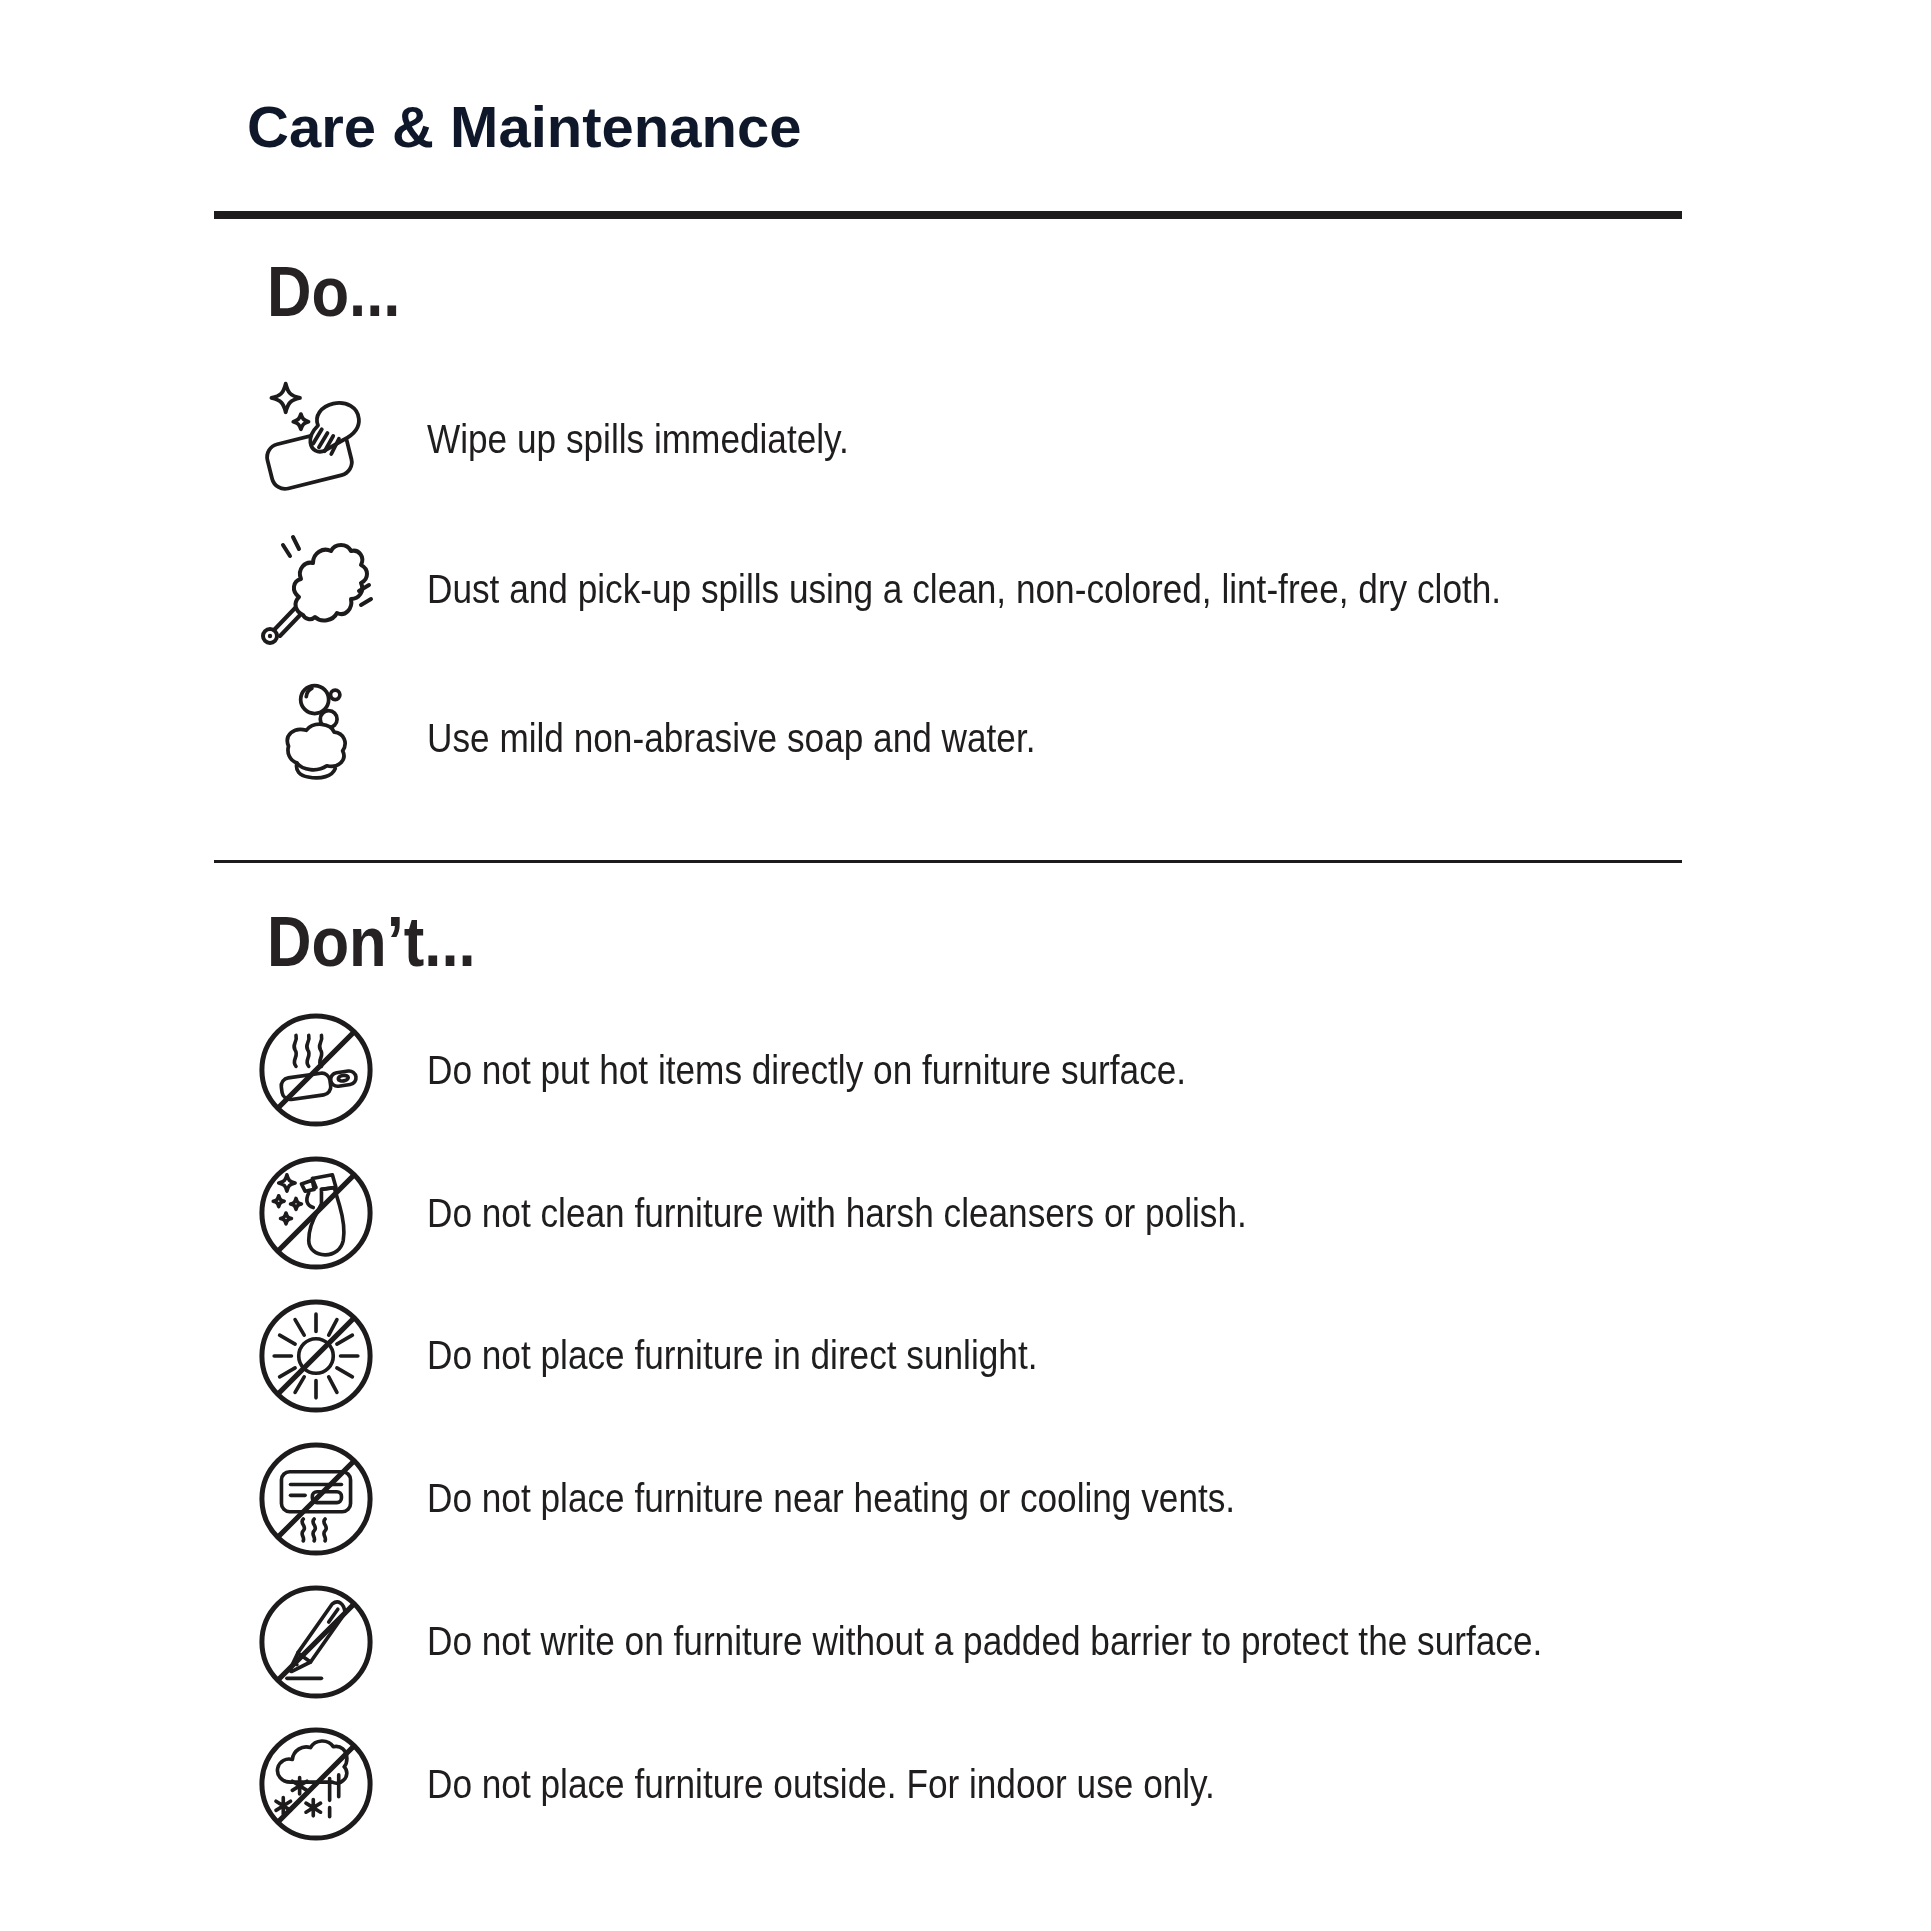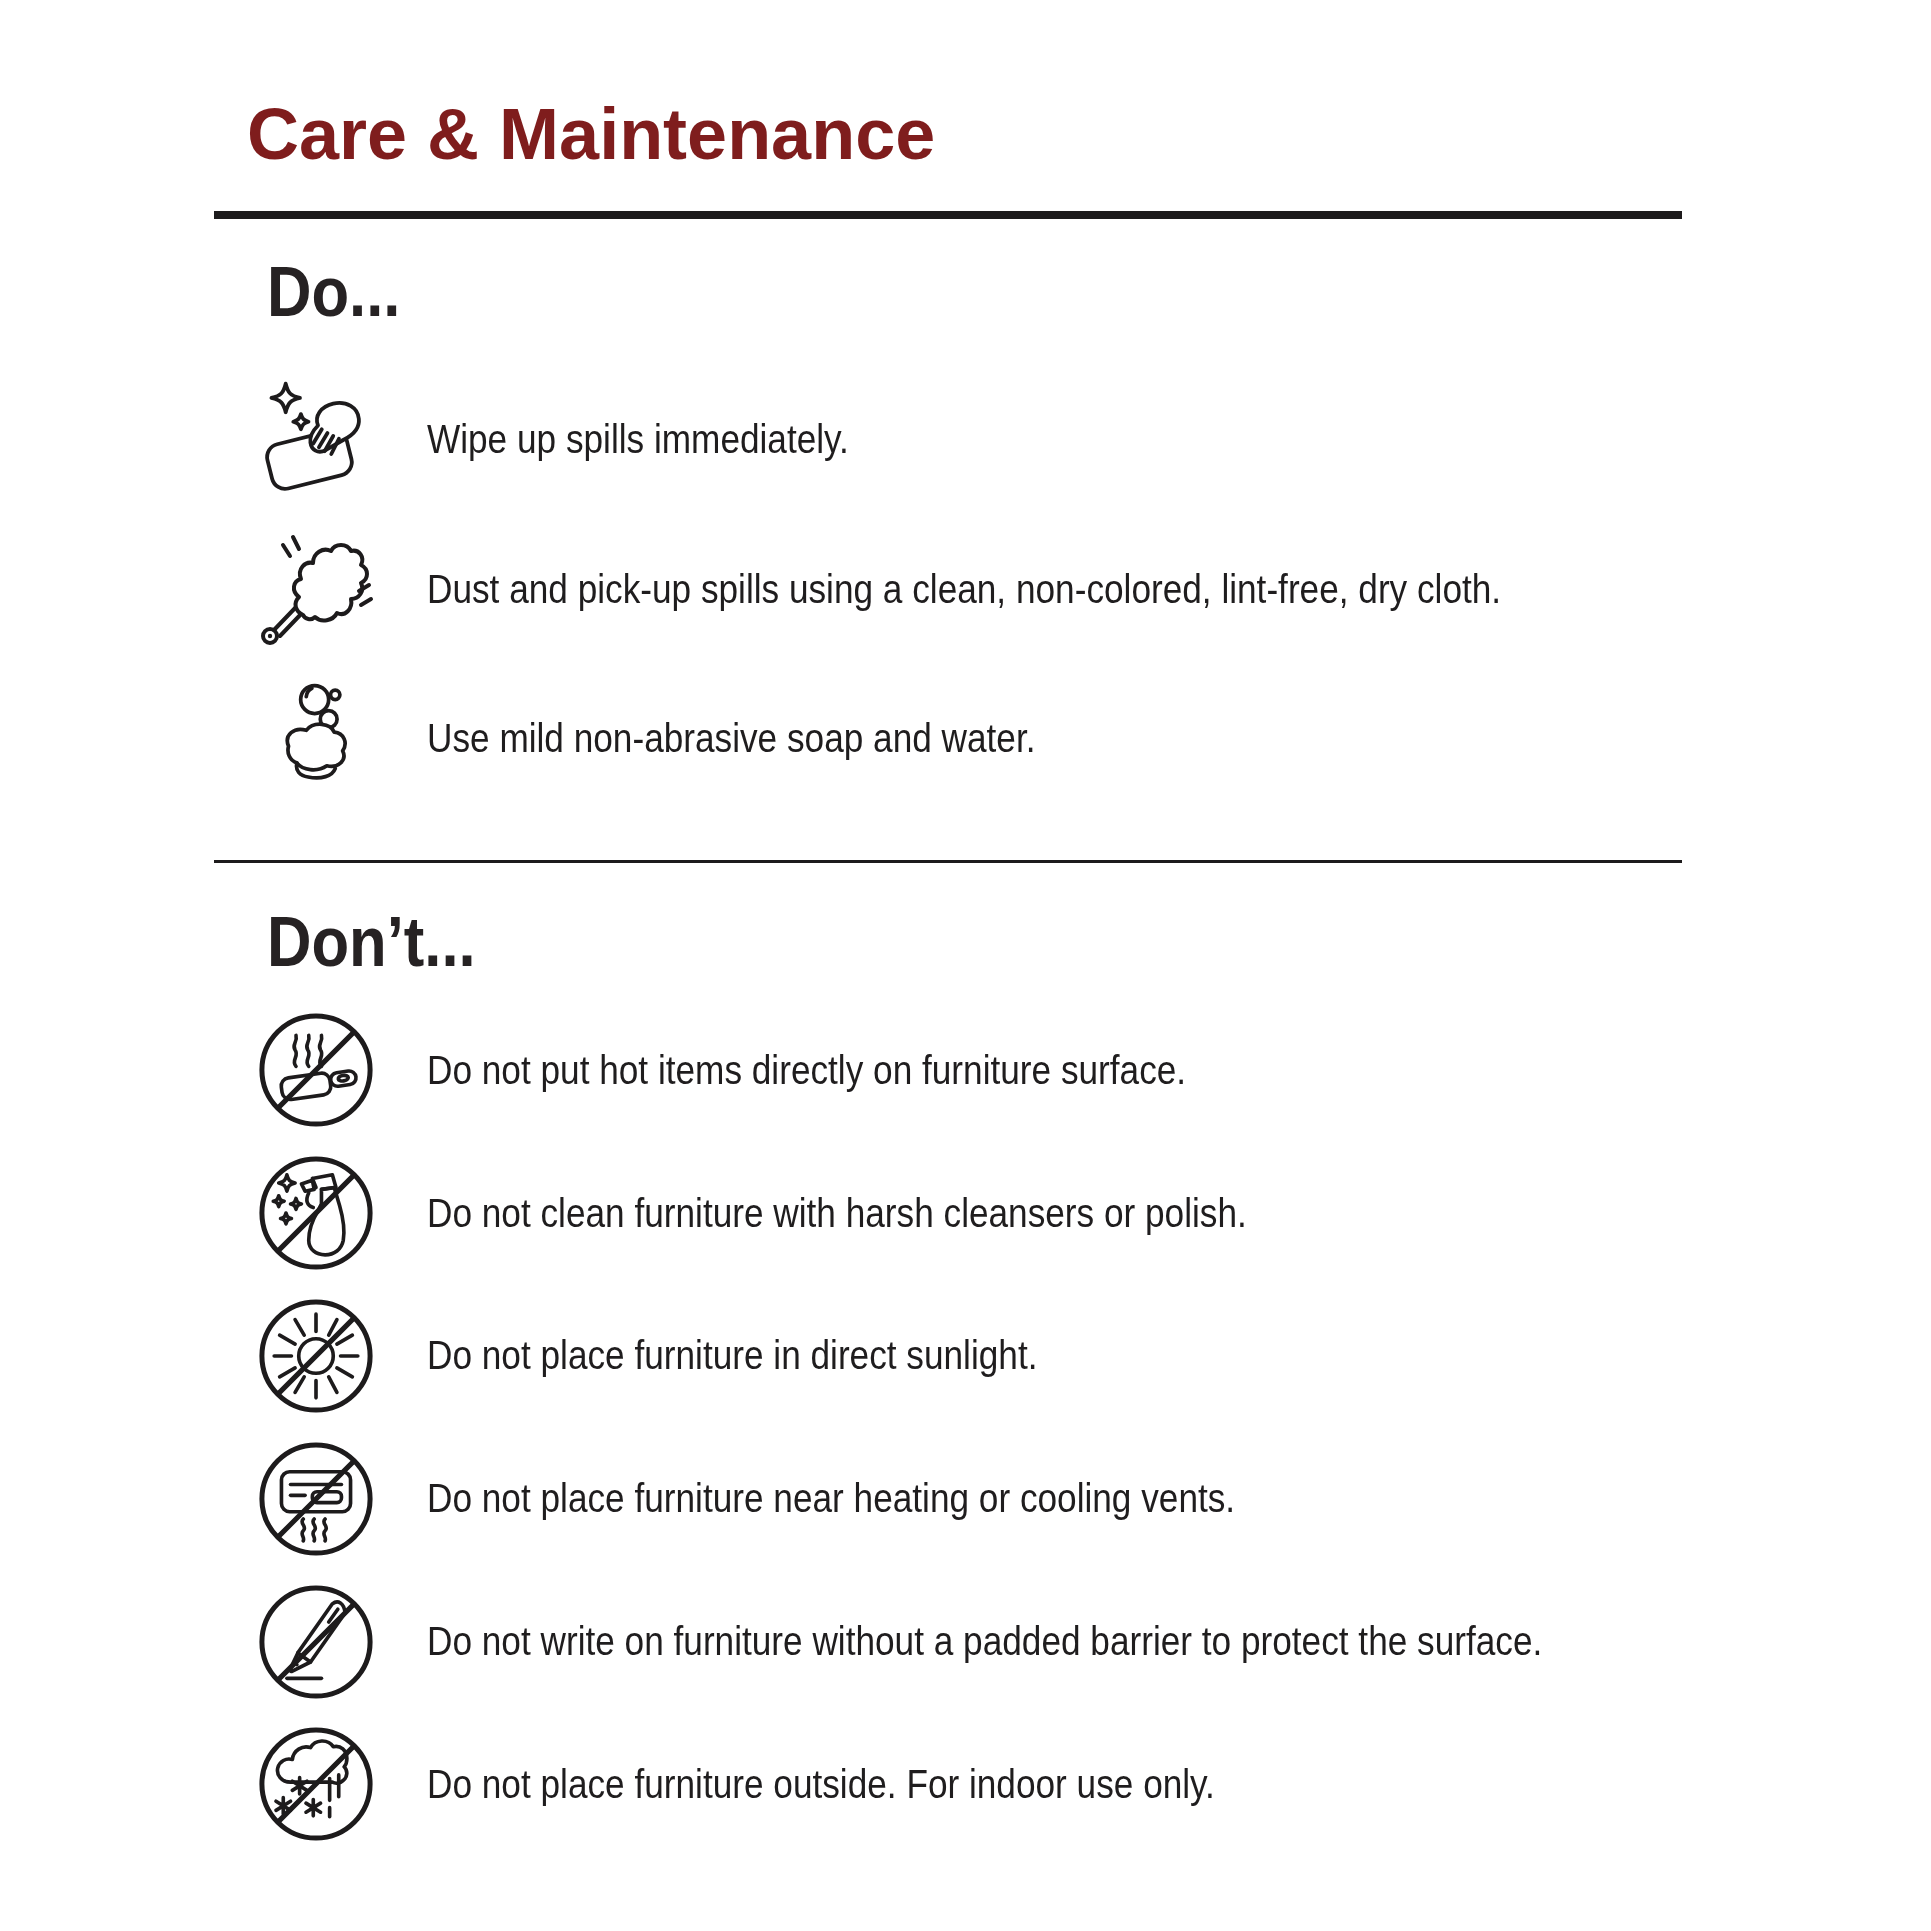--- a/index.html
+++ b/index.html
@@ -1,22 +1,22 @@
 <!DOCTYPE html>
 <html><head>
 <meta charset="utf-8">
 <style>
   html,body { margin:0; padding:0; background:#ffffff; }
   .page {
     position:relative; width:1931px; height:1931px; background:#ffffff;
     font-family:"Liberation Sans","DejaVu Sans",sans-serif; color:#1f1d1e; overflow:hidden;
   }
   .title {
-    position:absolute; left:247px; top:98px; font-size:72px; font-weight:bold;
-    line-height:1; color:#7f1d1d; white-space:nowrap;
+    position:absolute; left:247px; top:98px; font-size:58px; font-weight:bold;
+    line-height:1; color:#0f172a; white-space:nowrap;
   }
   .rule-thick { position:absolute; left:214px; top:211px; width:1468px; height:7.7px; background:#1d1b1c; }
   .rule-thin  { position:absolute; left:214px; top:860px; width:1468px; height:2.9px; background:#1d1b1c; }
   .section-heading {
     position:absolute; left:267px; font-size:70px; font-weight:bold; line-height:1;
     color:#262223; white-space:nowrap; transform:scaleX(0.88); transform-origin:left top;
   }
   .heading-do   { top:257px; }
   .heading-dont { top:907px; }
   .item-icon { position:absolute; }

